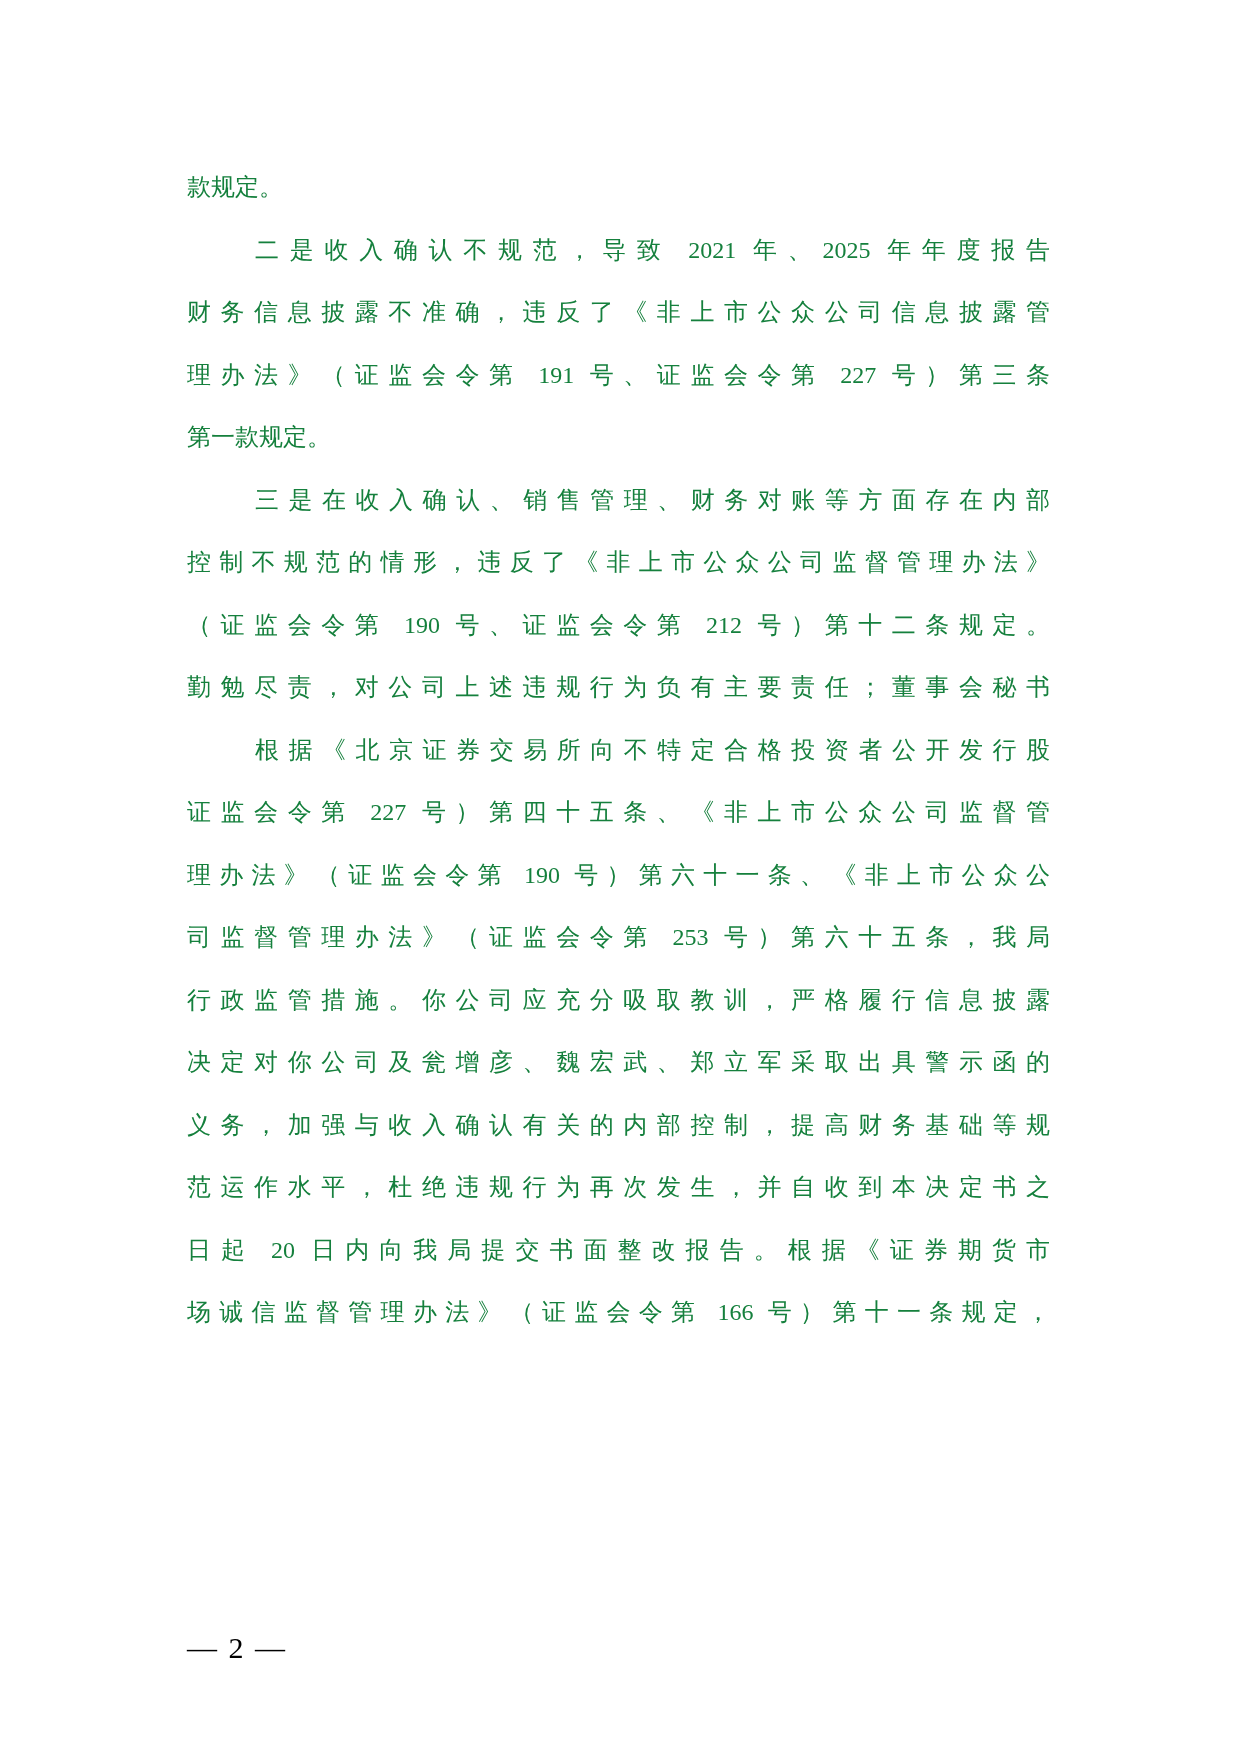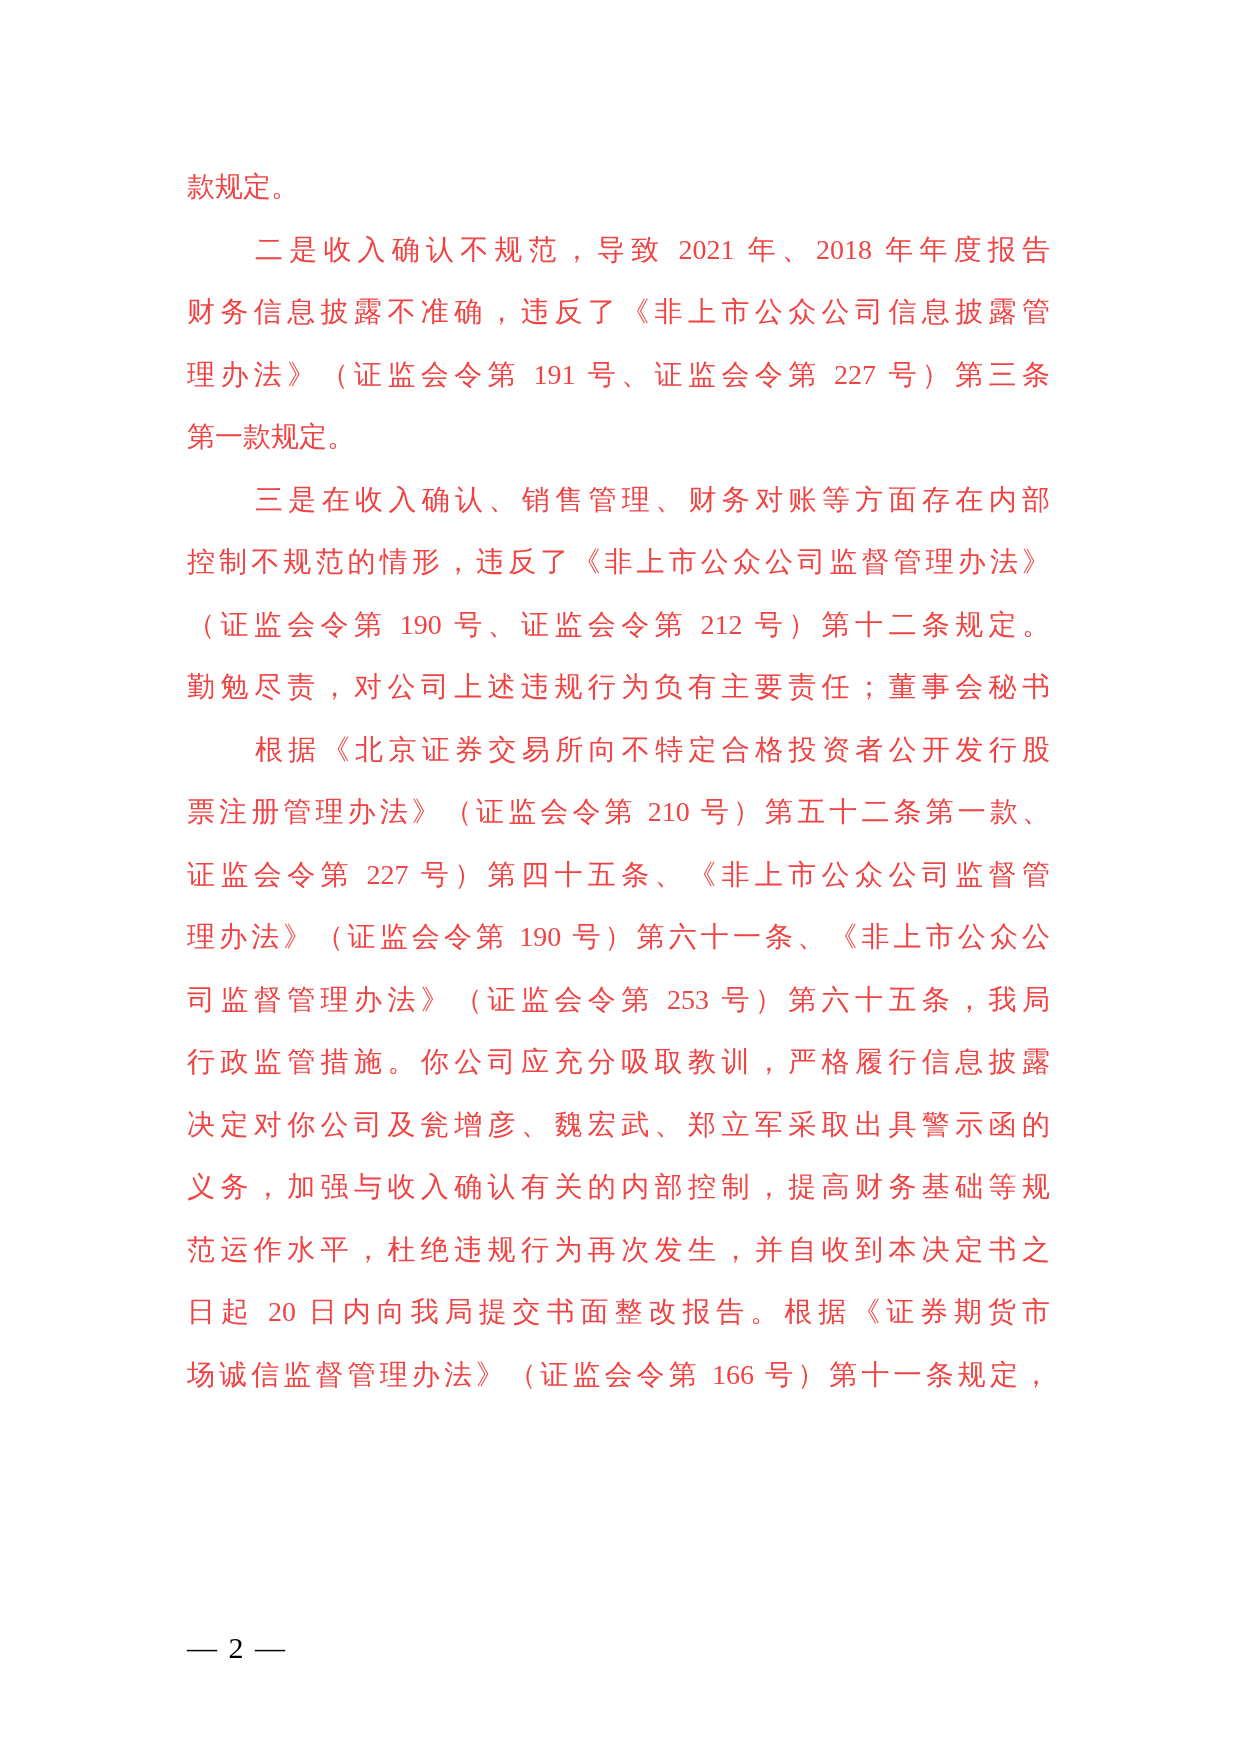--- a/index.html
+++ b/index.html
@@ -16,22 +16,22 @@
   }
   .body-text {
     position: absolute;
     left: 187px;
     top: 156px;
     width: 863px;
   }
   .line {
     height: 62.5px;
     line-height: 62.5px;
-    font-size: 28px;
-    color: #ef4444;
+    font-size: 24px;
+    color: #15803d;
     white-space: nowrap;
     text-align: justify;
     text-align-last: justify;
     text-justify: inter-character;
     overflow: visible;
   }
   .line.indent {
     text-indent: 68px;
   }
   .line.short {
@@ -48,30 +48,29 @@
     letter-spacing: 2px;
     color: #000000;
   }
 </style>
 </head>
 <body>
 
 <div class="page">
   <div class="body-text">
     <div class="line short">款规定。</div>
-    <div class="line indent">二是收入确认不规范，导致 2021 年、2018 年年度报告</div>
+    <div class="line indent">二是收入确认不规范，导致 2021 年、2025 年年度报告</div>
     <div class="line">财务信息披露不准确，违反了《非上市公众公司信息披露管</div>
     <div class="line">理办法》（证监会令第 191 号、证监会令第 227 号）第三条</div>
     <div class="line short">第一款规定。</div>
     <div class="line indent">三是在收入确认、销售管理、财务对账等方面存在内部</div>
     <div class="line">控制不规范的情形，违反了《非上市公众公司监督管理办法》</div>
     <div class="line">（证监会令第 190 号、证监会令第 212 号）第十二条规定。</div>
     <div class="line">勤勉尽责，对公司上述违规行为负有主要责任；董事会秘书</div>
     <div class="line indent">根据《北京证券交易所向不特定合格投资者公开发行股</div>
-    <div class="line">票注册管理办法》（证监会令第 210 号）第五十二条第一款、</div>
     <div class="line">证监会令第 227 号）第四十五条、《非上市公众公司监督管</div>
     <div class="line">理办法》（证监会令第 190 号）第六十一条、《非上市公众公</div>
     <div class="line">司监督管理办法》（证监会令第 253 号）第六十五条，我局</div>
     <div class="line">行政监管措施。你公司应充分吸取教训，严格履行信息披露</div>
     <div class="line">决定对你公司及瓮增彦、魏宏武、郑立军采取出具警示函的</div>
     <div class="line">义务，加强与收入确认有关的内部控制，提高财务基础等规</div>
     <div class="line">范运作水平，杜绝违规行为再次发生，并自收到本决定书之</div>
     <div class="line">日起 20 日内向我局提交书面整改报告。根据《证券期货市</div>
     <div class="line">场诚信监督管理办法》（证监会令第 166 号）第十一条规定，</div>
   </div>

